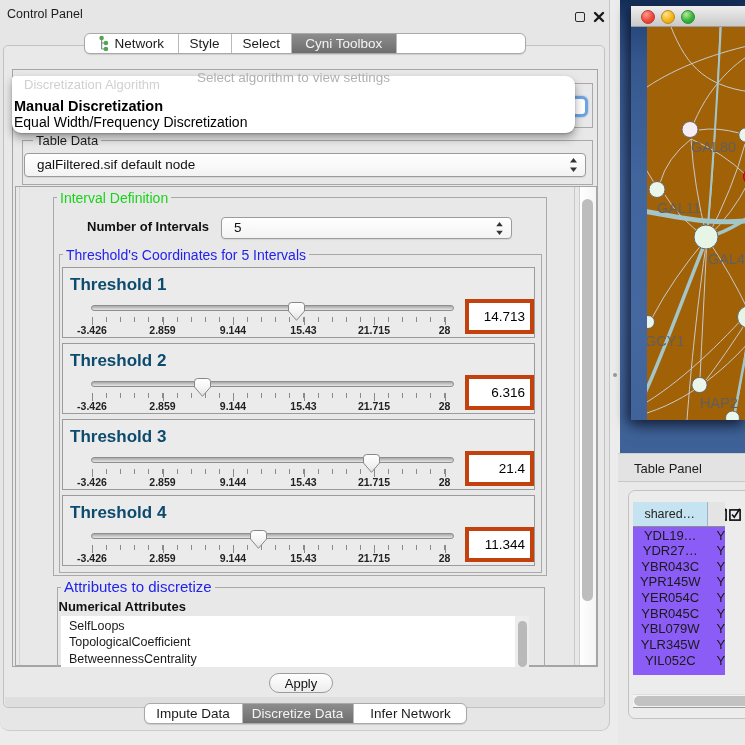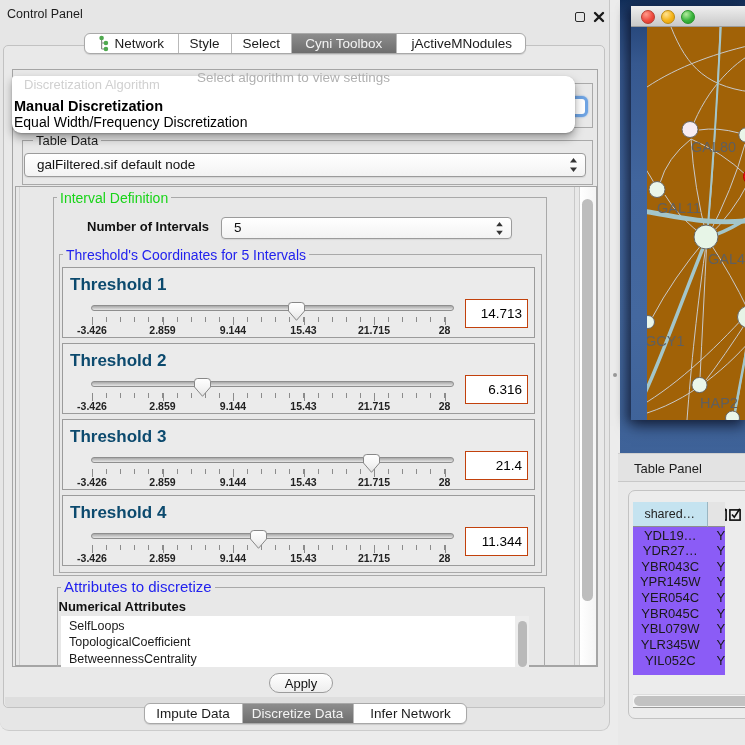--- a/index.html
+++ b/index.html
@@ -20,21 +20,21 @@
 .tpanel{position:absolute;left:62px;width:471px;height:69px;background:#ebebeb;border:1px solid #9b9b9b}
 .ttitle{position:absolute;left:7px;top:7px;font-size:17px;font-weight:bold;color:#0c4a6e;white-space:nowrap}
 .track{position:absolute;left:28px;top:37.5px;width:361px;height:4px;border:1px solid #8e8e8e;
   border-radius:3px;background:linear-gradient(#a8a8a8,#e6e6e6)}
 .ticks1{position:absolute;left:28.5px;top:49px;width:356px;height:5px;
   background:repeating-linear-gradient(to right,#8b8b8b 0,#8b8b8b 1px,transparent 1px,transparent 14.1px)}
 .ticks2{position:absolute;left:28.5px;top:49px;width:356px;height:8px;
   background:repeating-linear-gradient(to right,#8b8b8b 0,#8b8b8b 1px,transparent 1px,transparent 70.5px)}
 .tlab{position:absolute;top:56px;font-size:10.5px;font-weight:bold;color:#222;transform:translateX(-50%);white-space:nowrap}
 .vbox{position:absolute;left:402px;top:31px;width:56px;height:27px;background:#fff;
-  border:1px solid #c2410c;font-size:13.5px;color:#000;text-align:right;line-height:27px;padding-right:5px}
+  border:4px solid #c2410c;font-size:13.5px;color:#000;text-align:right;line-height:27px;padding-right:5px}
 .thumb{position:absolute;top:34.2px;width:17px;height:19px}
 .row{position:absolute;white-space:nowrap;font-size:13px;color:#1a1a1a}
 </style>
 </head>
 <body>
 
 <div class="ab" style="left:0;top:0;width:610px;height:731px;background:#e6e6e6;border-right:1px solid #c6c6c6;border-bottom:1px solid #cccccc;border-radius:0 0 9px 9px;box-sizing:border-box"></div>
 <div class="ab t13" style="left:7px;top:7px;font-size:12.5px">Control Panel</div>
 
 <div class="ab" style="left:575px;top:11.5px;width:8px;height:8px;border:1.6px solid #2a2a2a;border-radius:2px"></div>
@@ -52,21 +52,20 @@
         <g stroke="#8a8a8a" stroke-width="1.2" fill="none">
           <path d="M3.6 3 L3.6 14 M3.6 8 L7.8 8 M3.6 14 L7.8 14"></path>
         </g>
         <circle cx="3.6" cy="3" r="2.3" fill="#4fa84f"></circle>
         <circle cx="7.9" cy="8" r="2.3" fill="#4fa84f"></circle>
         <circle cx="7.9" cy="14" r="2.3" fill="#4fa84f"></circle>
       </svg>Network</div>
     <div class="seg" style="width:53px">Style</div>
     <div class="seg" style="width:60.5px">Select</div>
     <div class="seg sel" style="width:104.5px">Cyni Toolbox</div>
-    <div class="seg last" style="width:130.5px">jActiveMNodules</div>
 </div>
 
 <div class="gbox" style="left:22px;top:83px;width:569px;height:43px"></div>
 <div class="ab" style="left:560px;top:96px;width:28px;height:20.5px;border:3px solid #6ea3e2;border-radius:6px;background:#fff;box-sizing:border-box;box-shadow:0 0 2px rgba(90,150,220,0.8)"></div>
 
 <div class="gbox" style="left:22px;top:140px;width:569px;height:43px"></div>
 <div class="glbl" style="left:33px;top:134px;color:#1c1c1c">Table Data</div>
 <div class="combo" style="left:24px;top:152.5px;width:560px;height:22px">
   <div class="ct" style="line-height:22px">galFiltered.sif default node</div>
   <svg width="9" height="14" viewBox="0 0 9 14" style="position:absolute;right:7px;top:4px">

